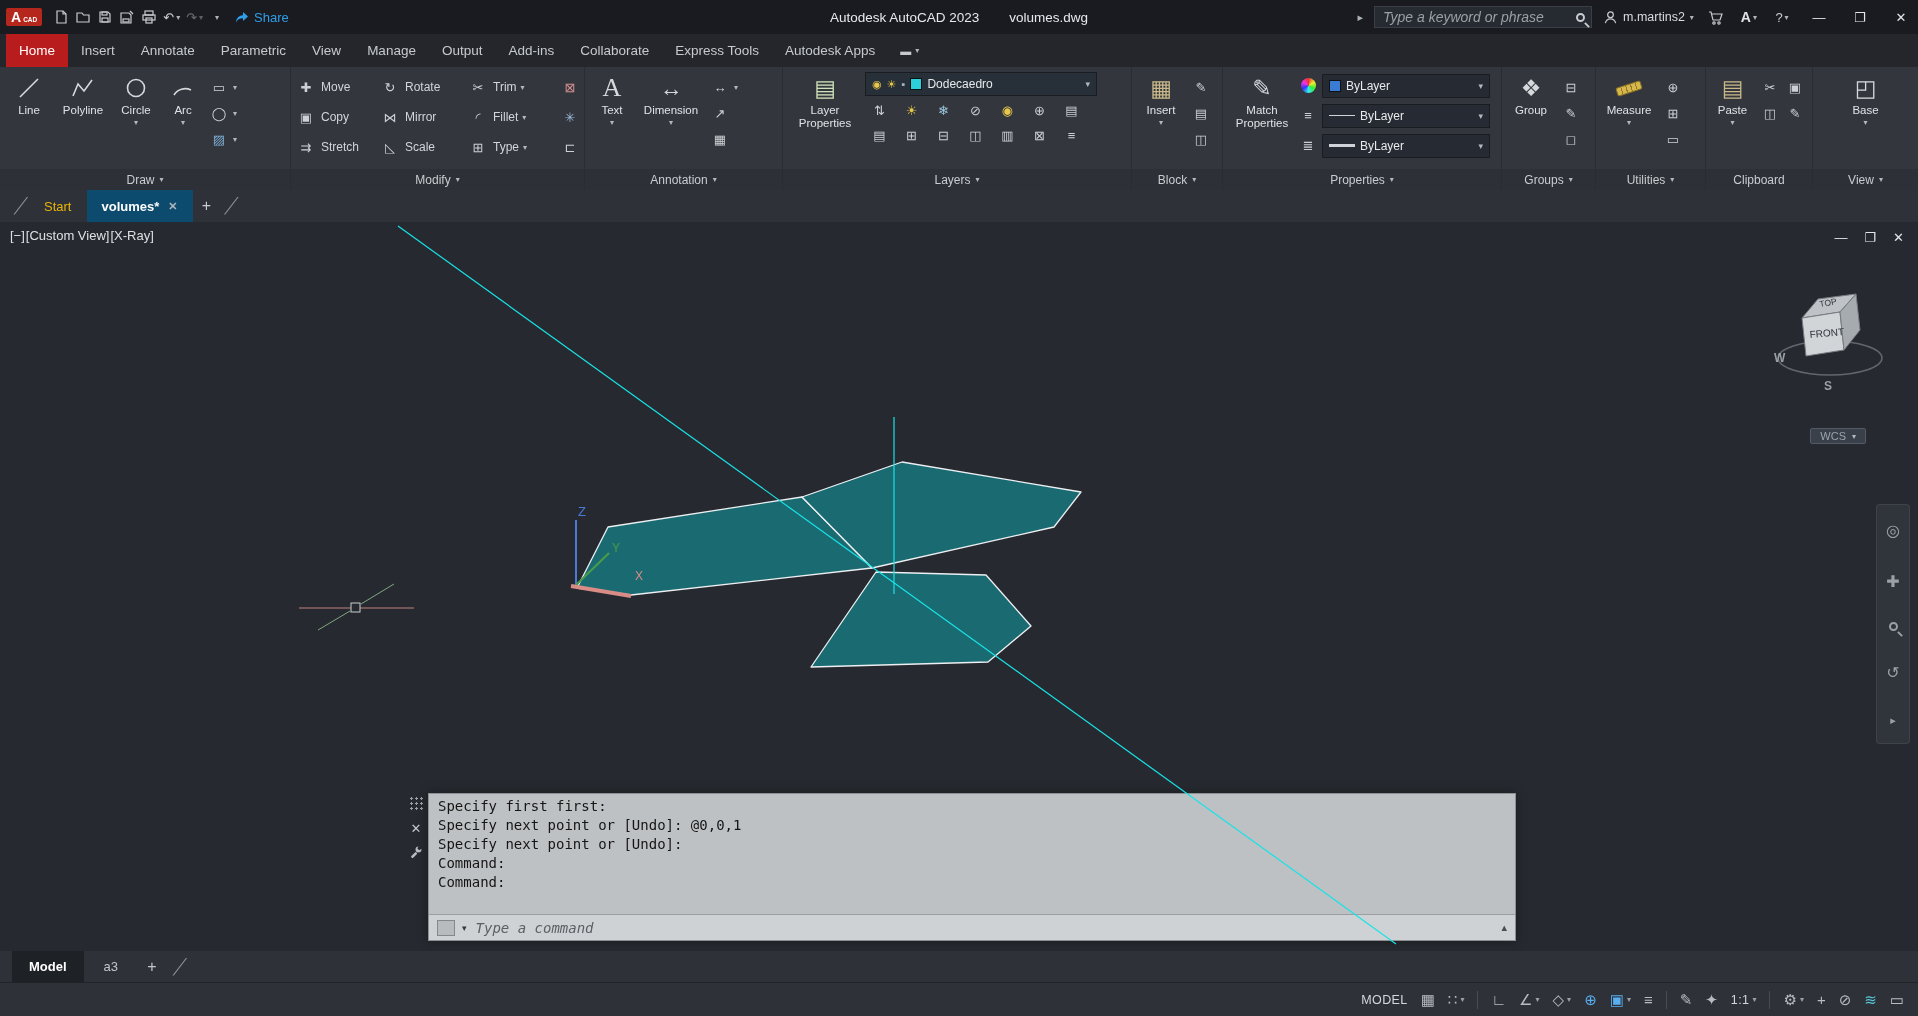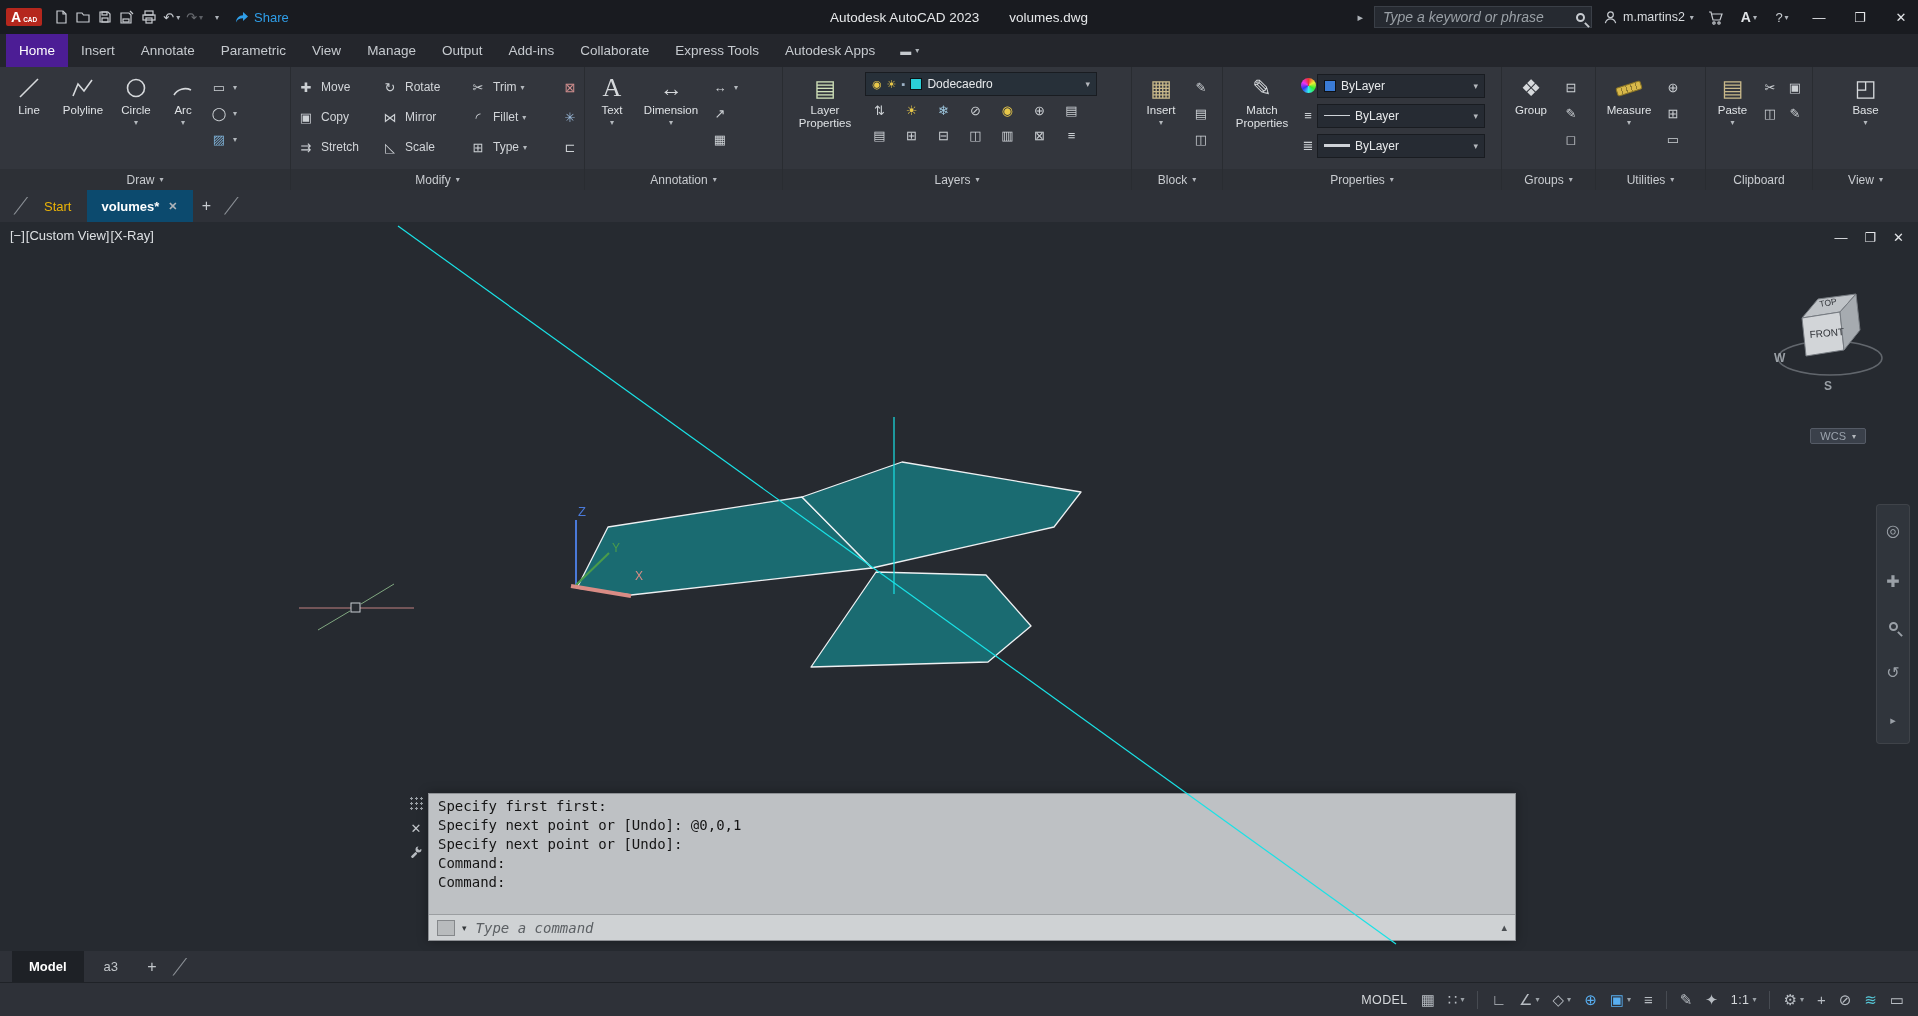--- a/index.html
+++ b/index.html
@@ -22,21 +22,21 @@
   .searchbox{display:flex;align-items:center;background:#262a31;border:1px solid #3a3f47;height:22px;width:218px;padding:0 6px;gap:6px}
   .searchbox input{flex:1;background:transparent;border:none;outline:none;color:#aab0b6;font-style:italic;font-size:14px;font-family:"Liberation Sans",sans-serif}
   .searchbox input::placeholder{color:#9aa0a6;font-style:italic}
   .user{display:flex;align-items:center;gap:5px;font-size:12.5px}
   .aicon{font-size:14px;font-weight:bold;color:#dfe2e5}
   .winbtn{width:30px;height:34px;display:flex;align-items:center;justify-content:center;color:#e4e6e9;font-size:13px}
 
   
   #ribbontabs{position:absolute;top:34px;height:33px;width:100%;background:#24262c;display:flex;align-items:stretch;padding-left:6px;color:#c6cacf;font-size:13.5px;z-index:19}
   .rtab{display:flex;align-items:center;padding:0 13px}
-  .rtab.active{background:#4c1d95;color:#fff}
+  .rtab.active{background:#b91c1c;color:#fff}
   .ribbon-toggle{margin-left:12px;display:flex;align-items:center;gap:4px;color:#c6cacf;font-size:11px}
 
   
   #ribbon{position:absolute;top:67px;height:123px;width:100%;background:#33363d;display:flex;z-index:18}
   .panel{height:100%;display:flex;flex-direction:column;border-right:1px solid #292c31}
   .pcontent{flex:1;display:flex;padding:3px 4px 0 4px;gap:2px}
   .plabel{height:21px;display:flex;align-items:center;justify-content:center;gap:5px;color:#c9ccd0;font-size:12px;background:rgba(0,0,0,.10)}
   .bigbtn{display:flex;flex-direction:column;align-items:center;padding-top:3px;gap:1px;color:#dfe2e5;font-size:11.5px;text-align:center;border-radius:2px;line-height:12.5px}
   .bicon{height:30px;display:flex;align-items:center;justify-content:center;font-size:23px;color:#d6d9dc}
   .caret{font-size:8px;color:#b4b8bd;line-height:9px}
@@ -47,21 +47,21 @@
   .mcell{display:flex;align-items:center;gap:4px;font-size:12px;color:#d2d5d9}
   .c-erase{color:#d49090}.c-explode{color:#9ab8d8}
   .combo{display:flex;align-items:center;gap:5px;background:#262b33;border:1px solid #191c21;height:24px;padding:0 6px;color:#e7e9eb;font-size:12px}
   .combo .cend{margin-left:auto;font-size:9px;color:#b4b8bd}
   .layercombo{width:232px;background:#273039}
   .swatch{width:12px;height:12px;background:#2bd0d8;border:1px solid #0e1114}
   .swatch-blue{background:#3a7bd5}
   .lcol{display:flex;flex-direction:column;gap:3px;padding-top:2px}
   .lrow{display:flex;gap:3px}
   .lrow .smicon{width:29px;height:22px}
-  .prow{display:flex;align-items:center;height:27px}
+  .prow{display:flex;align-items:center;gap:5px;height:27px}
   .pcombo{width:168px}
   .lead{width:18px;display:flex;justify-content:center;color:#ccd0d4;font-size:13px}
   .colorwheel{width:15px;height:15px;border-radius:50%;background:conic-gradient(#e33,#ee3,#3e3,#3ee,#33e,#e3e,#e33)}
   .lineglyph{width:26px;border-top:1px solid #cfd3d8}
   .lineglyph.thick{border-top-width:3px}
   .ruler{width:26px;height:9px;background:#d8b84a;border:1px solid #8a7526;border-radius:2px;transform:rotate(-18deg);background-image:repeating-linear-gradient(90deg,transparent 0 4px,rgba(0,0,0,.35) 4px 5px)}
 
   
   #filetabs{position:absolute;top:190px;height:32px;width:100%;background:#2e3138;display:flex;align-items:center;padding-left:10px;z-index:17}
   .fslash{color:#8b9096;font-size:15px;margin:0 5px;font-style:italic}

